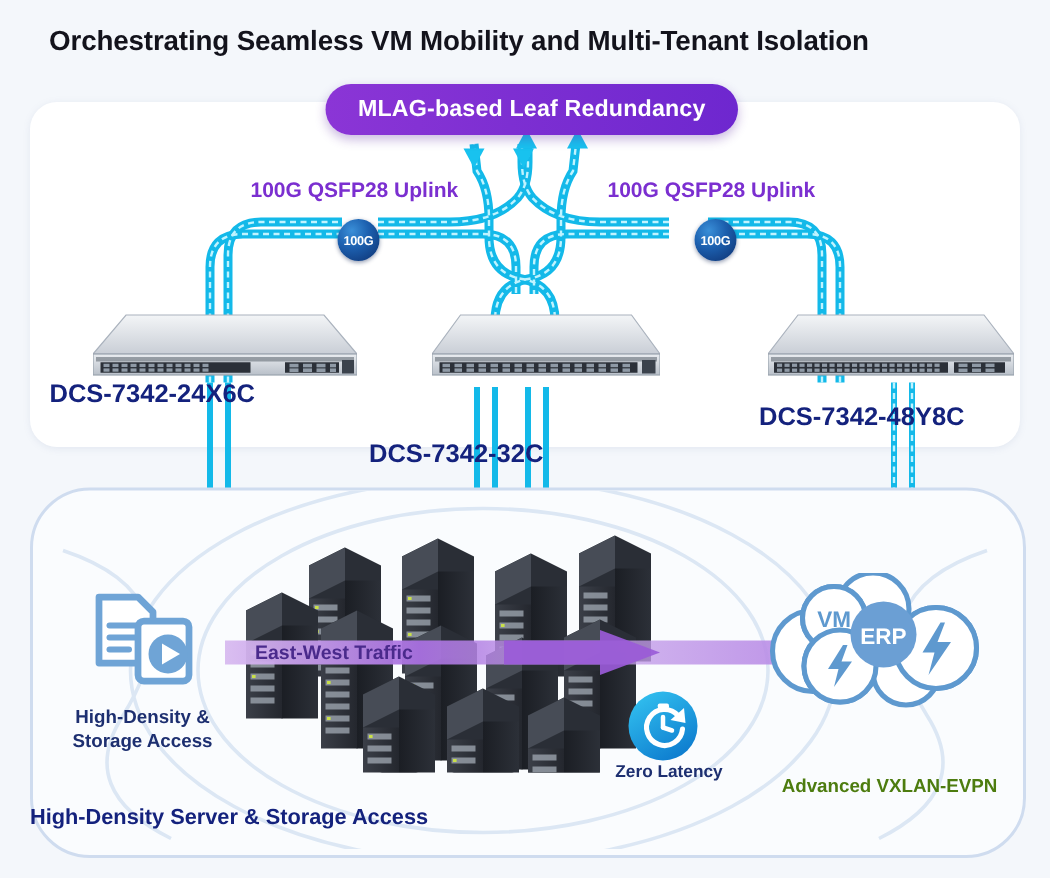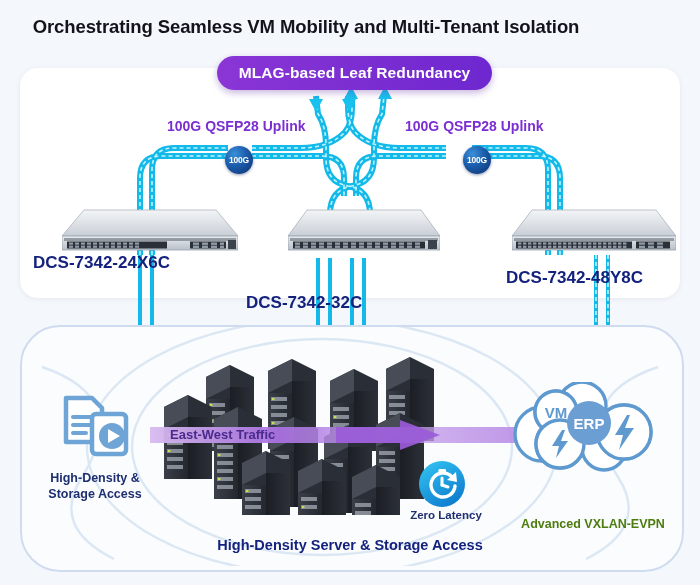--- a/index.html
+++ b/index.html
@@ -83,21 +83,21 @@
   .zero-cap{
     position:absolute;left:396px;top:509px;width:100px;text-align:center;
     font-size:11.5px;font-weight:bold;color:#1d2f70;
   }
   .cloud{position:absolute;left:512px;top:382px;}
   .cloud-cap{
     position:absolute;left:498px;top:483px;width:190px;text-align:center;
     font-size:12.5px;font-weight:bold;color:#4d7c0f;line-height:16px;margin-top:33px;
   }
   .bottom-cap{
-    position:absolute;left:20px;top:537px;width:660px;text-align:center;
+    position:absolute;left:20px;top:537px;width:660px;text-align:left;
     font-size:14.5px;font-weight:bold;color:#14227d;
   }
 </style>
 </head>
 <body>
 
 <div id="stage">
 
   <div class="page-title">Orchestrating Seamless VM Mobility and Multi-Tenant Isolation</div>
 

